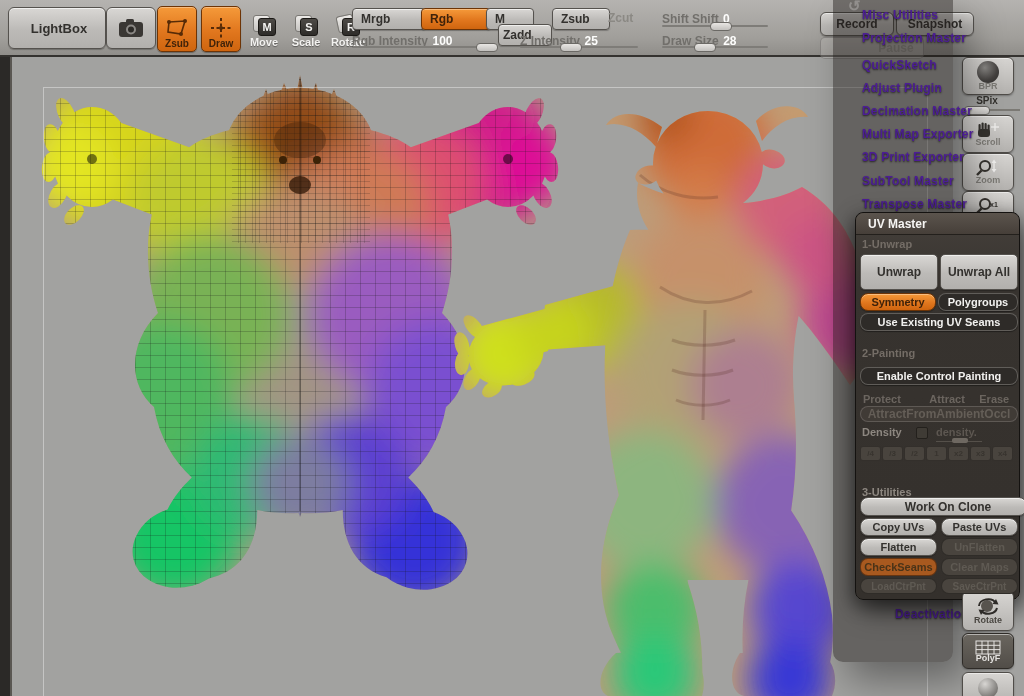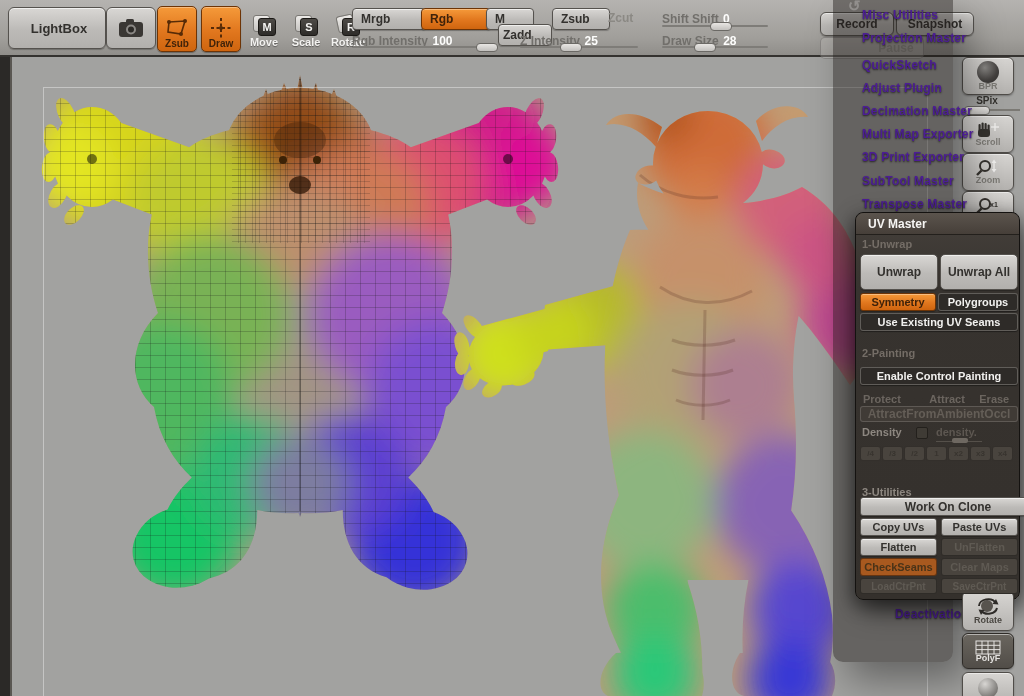--- a/index.html
+++ b/index.html
@@ -42,21 +42,21 @@
   #uvpanel{left:855px;top:212px;width:163px;height:386px;z-index:7;
     background:linear-gradient(#45403b,#37332f 20%,#34302c);
     border:1px solid #141210;border-radius:8px;
     box-shadow:6px 10px 26px rgba(0,0,0,.55), -4px 6px 18px rgba(0,0,0,.35);}
   .uv-title{position:absolute;left:0;top:0;width:100%;height:22px;border-radius:8px 8px 0 0;
     background:linear-gradient(#5b544d,#463f39);border-bottom:1px solid #23201c;
     color:#f6f5f3;font-size:12px;line-height:22px;padding-left:12px;box-sizing:border-box;}
   .uv-sec{position:absolute;left:8px;color:#746d66;font-size:11px;}
   .uv-big{position:absolute;height:34px;border-radius:5px;font-size:12px;
     display:flex;align-items:center;justify-content:center;}
-  .uv-sm{position:absolute;height:16px;border-radius:3px;font-size:11px;
+  .uv-sm{position:absolute;height:16px;border-radius:8px;font-size:11px;
     display:flex;align-items:center;justify-content:center;}
   .dark-btn{background:#2e2b28;border:1px solid rgba(190,185,180,.35);color:#f2f1ef;
     box-shadow:0 1px 1px rgba(0,0,0,.4);}
   .dis-btn{background:#49443e;border:1px solid rgba(0,0,0,.35);color:#5f5a53;}
   .dis-orange{background:#a8591f;border:1px solid rgba(0,0,0,.4);color:#4a3318;}
   .dis-text{color:#6b655f;font-size:11px;}
   .mini-btn{position:absolute;top:446px;width:19px;height:13px;background:#49443e;
     border-radius:3px;color:#38342f;font-size:8px;display:flex;align-items:center;
     justify-content:center;border:1px solid rgba(0,0,0,.3);}
   

